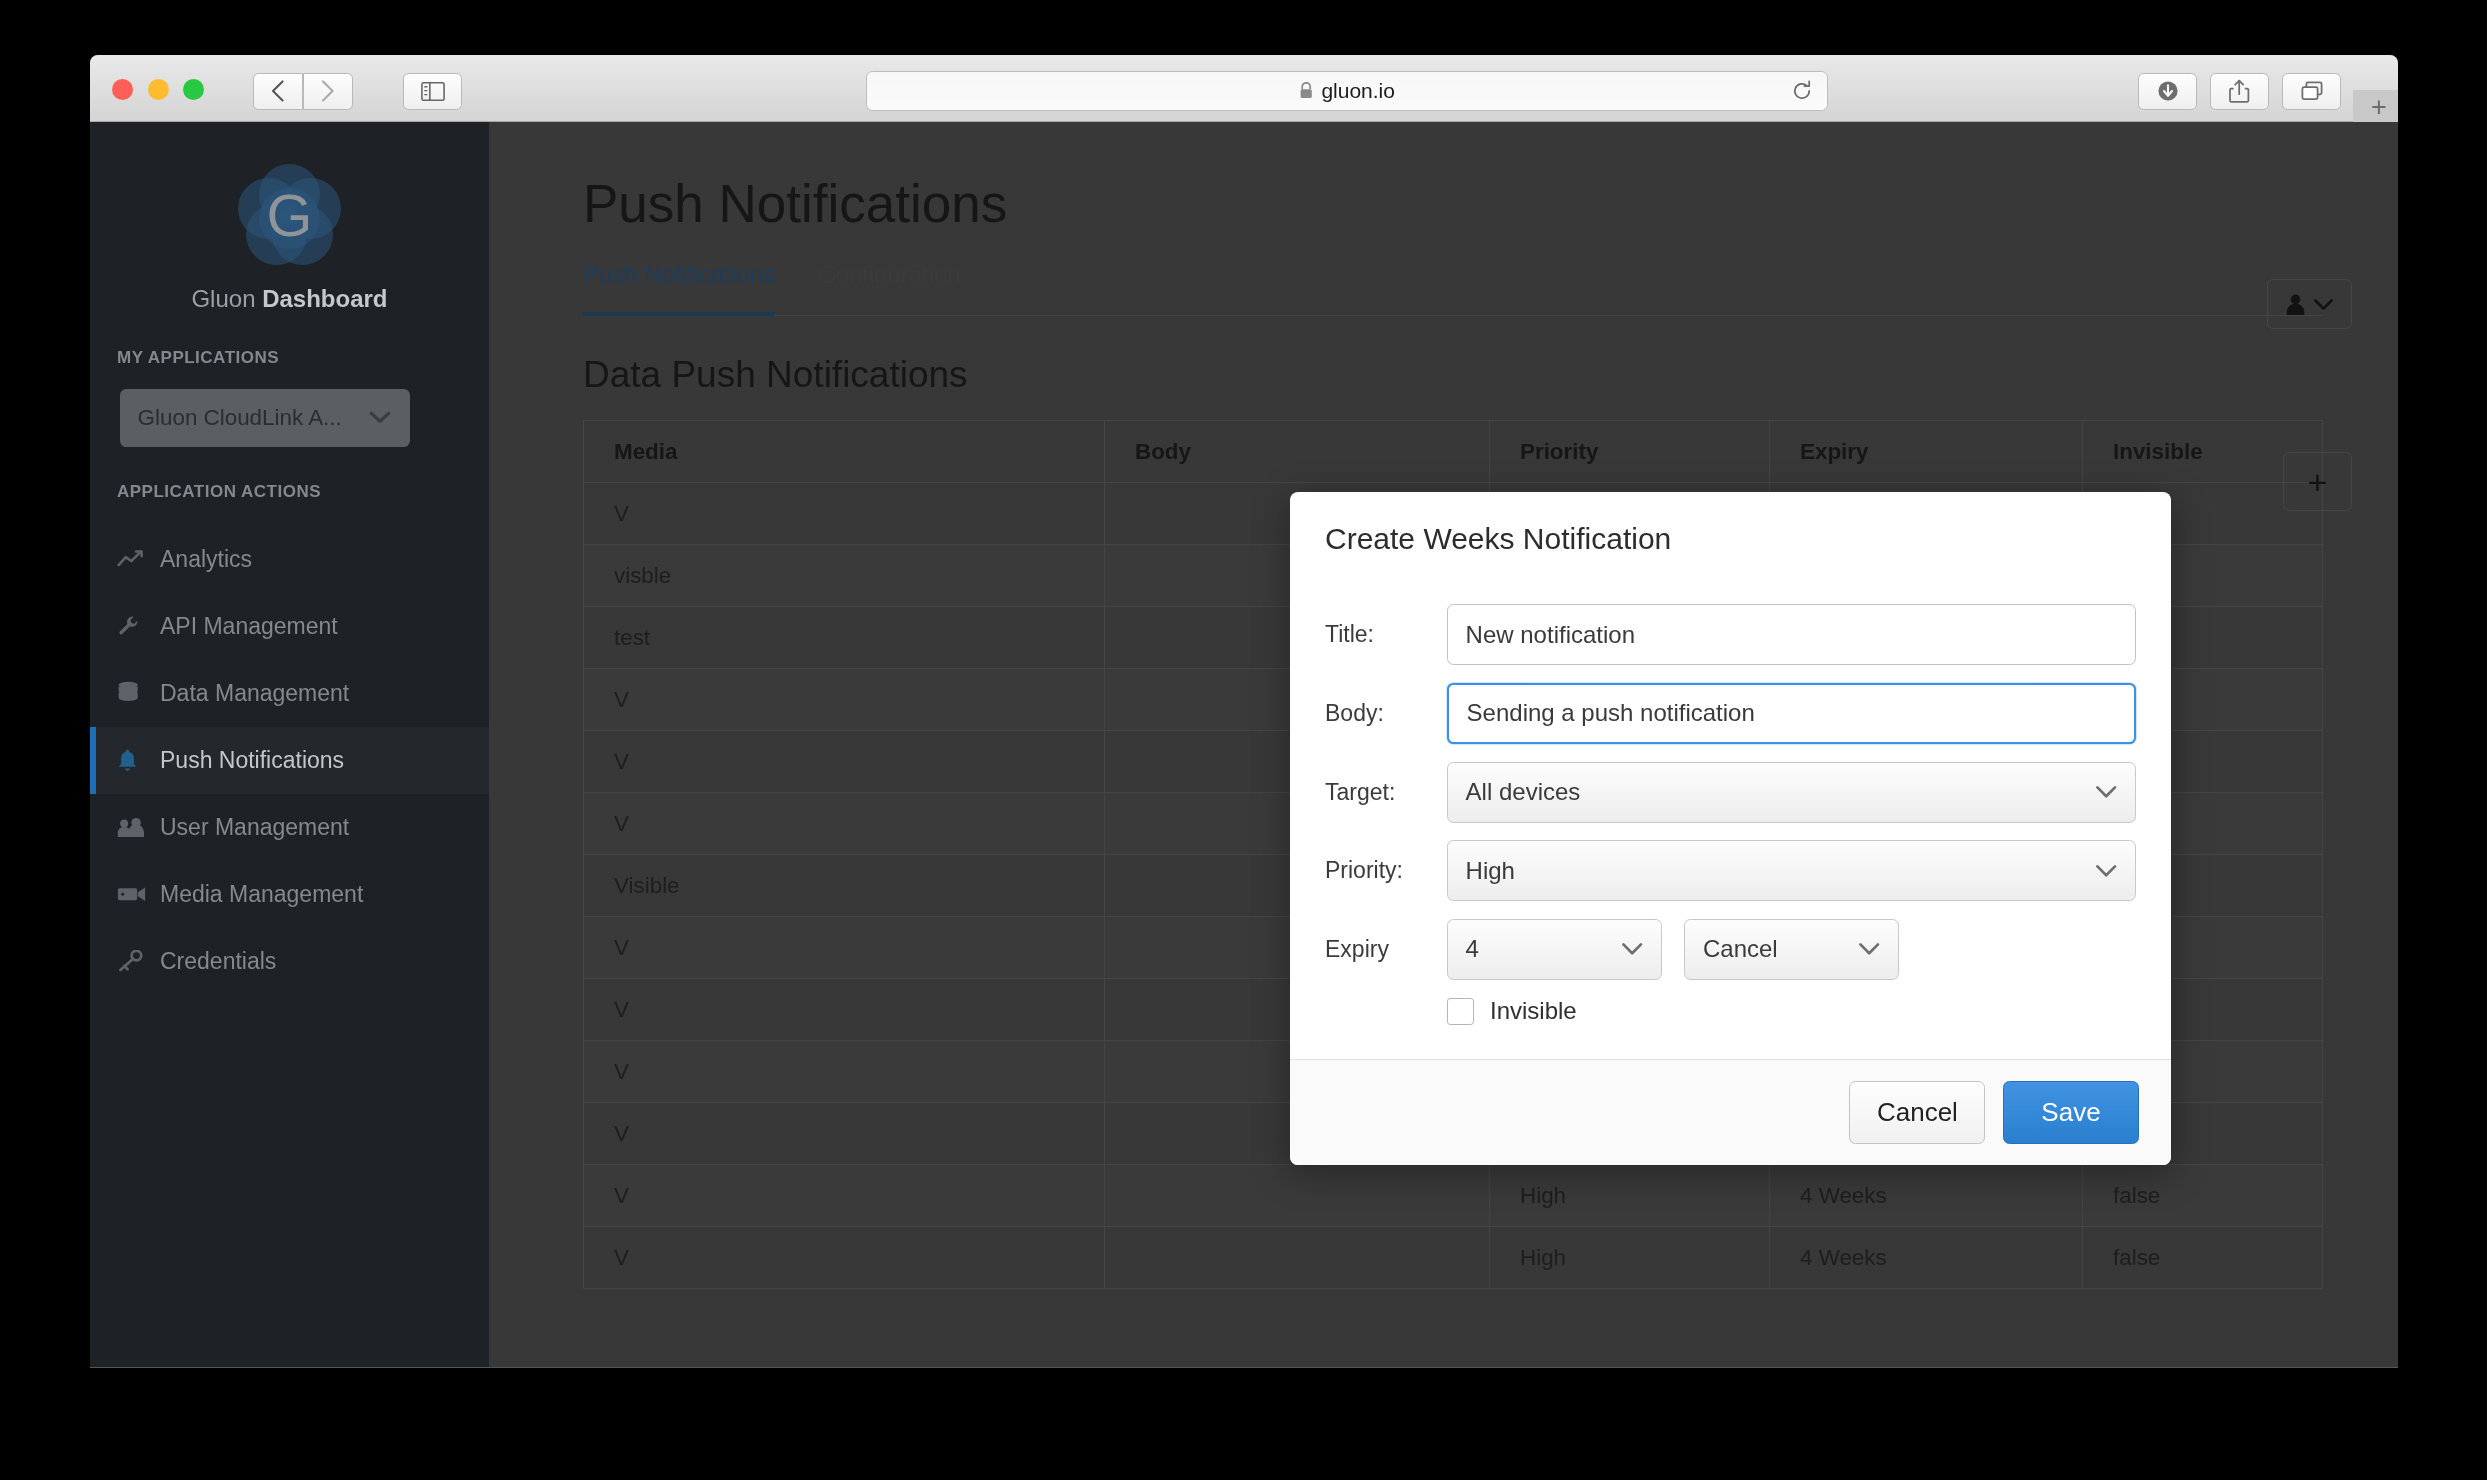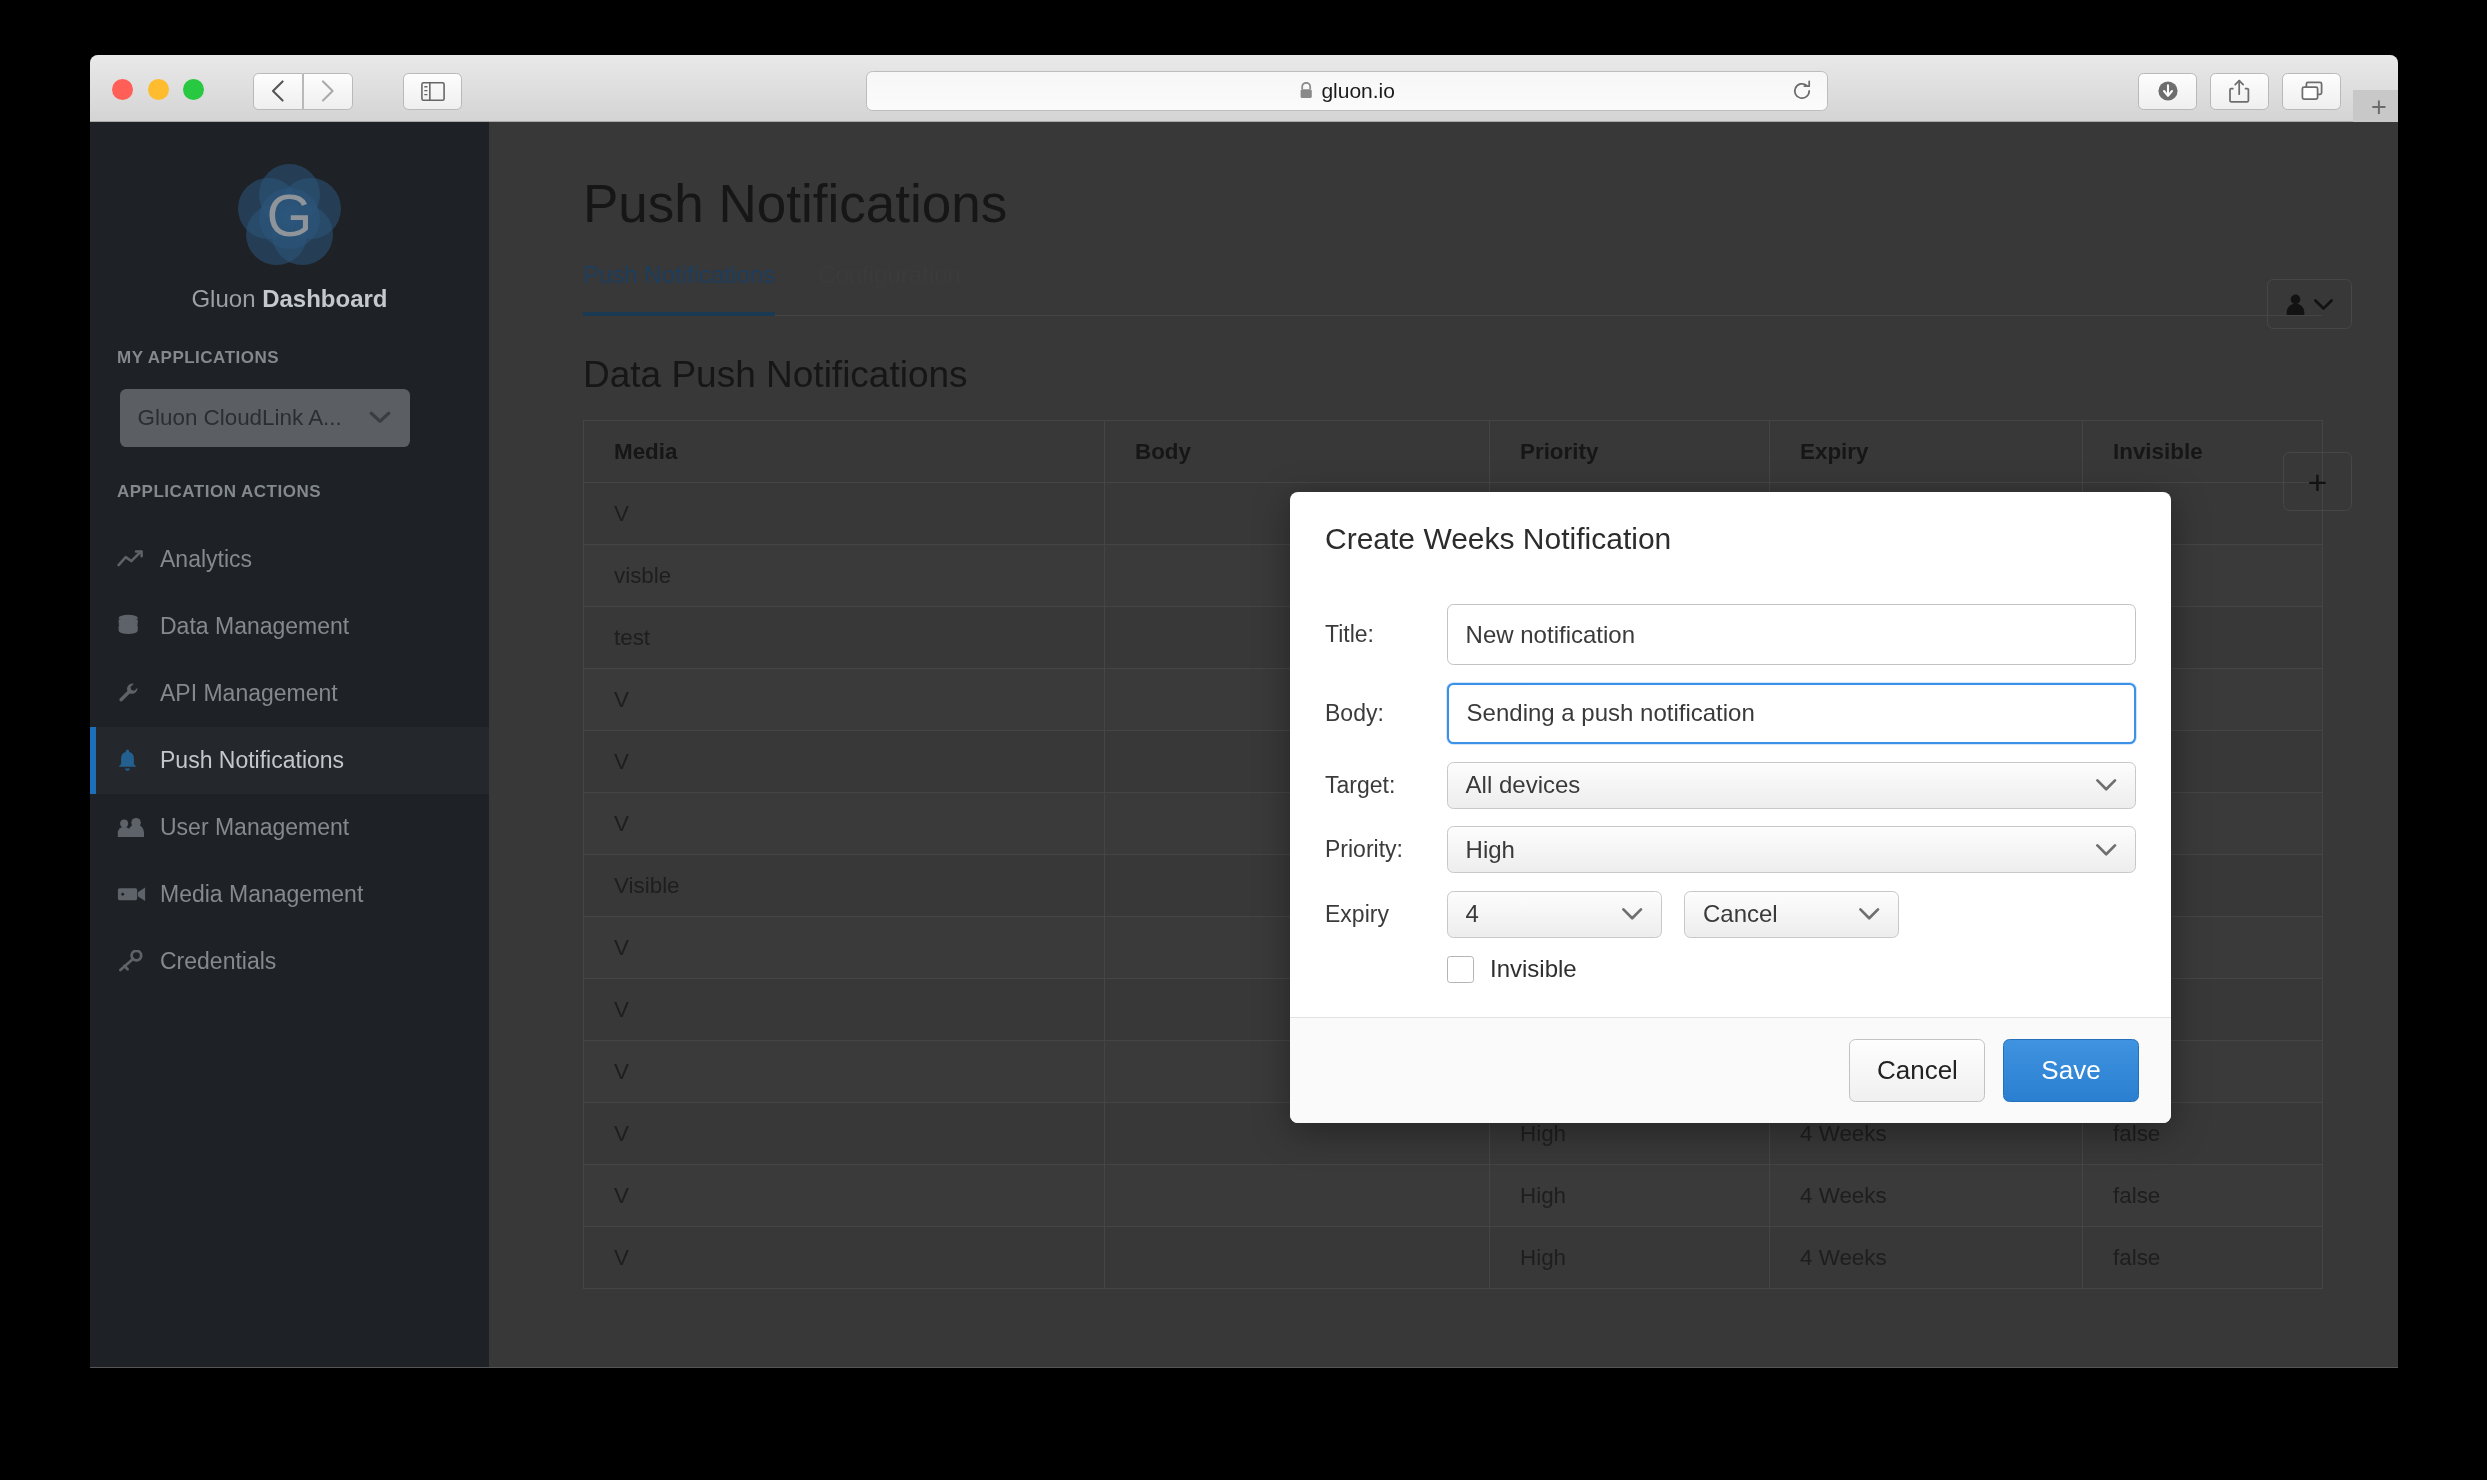--- a/index.html
+++ b/index.html
@@ -251,21 +251,21 @@
     background: #fff;
     display: flex; align-items: center;
     padding: 0 17.6px;
     font-size: 24px; color: #3a3a3a; font-weight: 300;
   }
   .text-input.focused {
     border: 2.4px solid #3b90e8;
     box-shadow: 0 0 0 0.8px rgba(59,144,232,0.3);
   }
   .select-input {
-    flex: 1; height: 47px;
+    flex: 1; height: 61px;
     border: 0.8px solid #c8c8c8; border-radius: 6.4px;
     background: linear-gradient(#fdfdfd, #ededed);
     display: flex; align-items: center; justify-content: space-between;
     padding: 0 17.6px;
     font-size: 24px; color: #3a3a3a; font-weight: 300;
   }
   .select-input .sel-chev { color: #6f6f6f; font-size: 21px; }
   .expiry-row { display: flex; gap: 22.4px; flex: 1; }
   .select-small { width: 215px; flex: none; }
   .select-unit  { width: 215px; flex: none; }
@@ -423,38 +423,38 @@
             <svg width="27" height="21" viewBox="0 0 34 26">
                 <polyline points="2,20 11,10 18,15 30,3" fill="none" stroke="currentColor" stroke-width="3.2" stroke-linecap="round" stroke-linejoin="round"></polyline>
                 <polyline points="24,3 31,3 31,9" fill="none" stroke="currentColor" stroke-width="3.2" stroke-linecap="round" stroke-linejoin="round"></polyline>
               </svg>
           </span>
           <span class="nav-label">Analytics</span>
         </div>
 
         <div class="nav-item">
           <span class="nav-icon">
+            <svg width="24" height="24" viewBox="0 0 30 30">
+                <path d="M20 3a7 7 0 0 0 -7 9.5L3.5 22a2.2 2.2 0 0 0 3.1 3.1L16 15.6A7 7 0 0 0 25.5 8.4L21.6 12.3 17.9 11.3 16.9 7.6 20.8 3.7A7 7 0 0 0 20 3z" fill="currentColor"></path>
+              </svg>
+          </span>
+          <span class="nav-label">API Management</span>
+        </div>
+
+        <div class="nav-item">
+          <span class="nav-icon">
             <svg width="22.4" height="24" viewBox="0 0 28 30">
                 <ellipse cx="14" cy="5" rx="12" ry="4" fill="currentColor"></ellipse>
                 <rect x="2" y="7" width="24" height="5" fill="currentColor"></rect>
                 <ellipse cx="14" cy="13" rx="12" ry="4" fill="currentColor"></ellipse>
                 <rect x="2" y="15" width="24" height="5" fill="currentColor"></rect>
                 <ellipse cx="14" cy="21" rx="12" ry="4" fill="currentColor"></ellipse>
               </svg>
           </span>
           <span class="nav-label">Data Management</span>
-        </div>
-
-        <div class="nav-item">
-          <span class="nav-icon">
-            <svg width="24" height="24" viewBox="0 0 30 30">
-                <path d="M20 3a7 7 0 0 0 -7 9.5L3.5 22a2.2 2.2 0 0 0 3.1 3.1L16 15.6A7 7 0 0 0 25.5 8.4L21.6 12.3 17.9 11.3 16.9 7.6 20.8 3.7A7 7 0 0 0 20 3z" fill="currentColor"></path>
-              </svg>
-          </span>
-          <span class="nav-label">API Management</span>
         </div>
 
         <div class="nav-item active">
           <span class="nav-icon">
             <svg width="21" height="24" viewBox="0 0 26 30">
                 <path d="M13 2a2 2 0 0 1 2 2v1a8 8 0 0 1 6 7.7V20l3 3.5H2L5 20v-7.3A8 8 0 0 1 11 5V4a2 2 0 0 1 2-2z" fill="currentColor"></path>
                 <path d="M10 25.5a3 3 0 0 0 6 0z" fill="currentColor"></path>
               </svg>
           </span>
           <span class="nav-label">Push Notifications</span>

